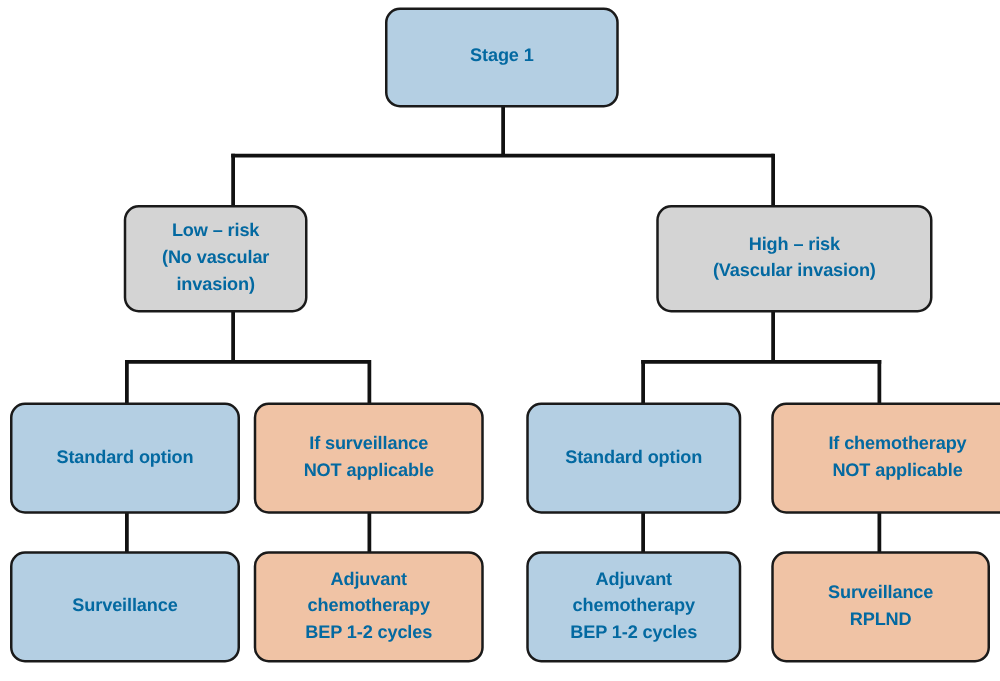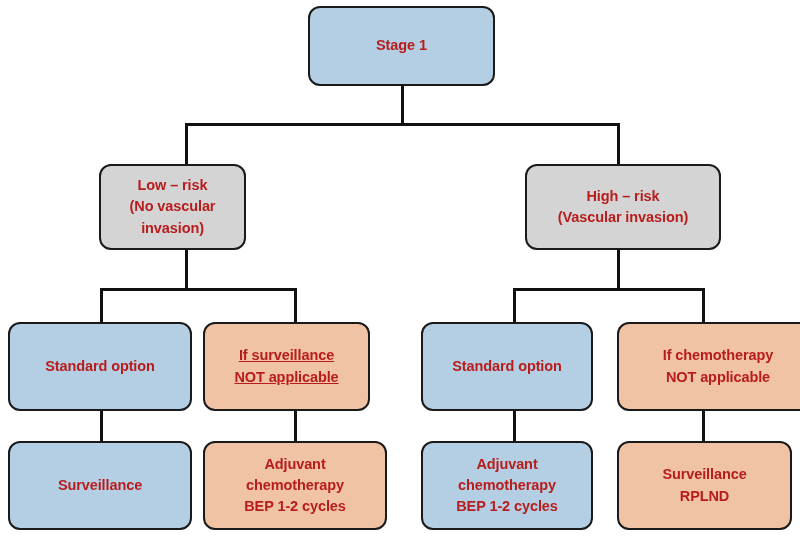--- a/index.html
+++ b/index.html
@@ -22,21 +22,21 @@
     box-sizing: border-box;
     border: 2.5px solid #1a1a1a;
     border-radius: 12px;
     display: flex;
     align-items: center;
     justify-content: center;
     text-align: center;
     font-weight: bold;
     font-size: 14.5px;
     line-height: 1.45;
-    color: #b91c1c;
+    color: #0369a1;
     letter-spacing: -0.1px;
     padding: 2px 6px;
   }
   .node .lines {
     display: block;
     width: 100%;
   }
   .node .ln { display: block; white-space: nowrap; }
   .fill-blue   { background: #b4cfe3; }
   .fill-gray   { background: #d4d4d4; }
@@ -86,34 +86,34 @@
   </div>
 
   <div class="node fill-gray" style="left:99px; top:164px; width:147px; height:86px;">
     <span class="lines">
       <span class="ln">Low – risk</span>
       <span class="ln">(No vascular</span>
       <span class="ln">invasion)</span>
     </span>
   </div>
 
-  <div class="node fill-gray" style="left:525px; top:164px; width:196px; height:86px;text-align:center;">
+  <div class="node fill-gray" style="left:525px; top:164px; width:221px; height:86px;text-align:center;">
     <span class="lines">
       <span class="ln">High – risk</span>
       <span class="ln">(Vascular invasion)</span>
     </span>
   </div>
 
   <div class="node fill-blue" style="left:8px; top:322px; width:184px; height:89px;">
     <span class="lines">
       <span class="ln">Standard option</span>
     </span>
   </div>
 
-  <div class="node fill-orange" style="left:203px; top:322px; width:167px; height:89px;text-decoration:underline;">
+  <div class="node fill-orange" style="left:203px; top:322px; width:184px; height:89px;">
     <span class="lines">
       <span class="ln">If surveillance</span>
       <span class="ln">NOT applicable</span>
     </span>
   </div>
 
   <div class="node fill-blue" style="left:421px; top:322px; width:172px; height:89px;">
     <span class="lines">
       <span class="ln">Standard option</span>
     </span>

